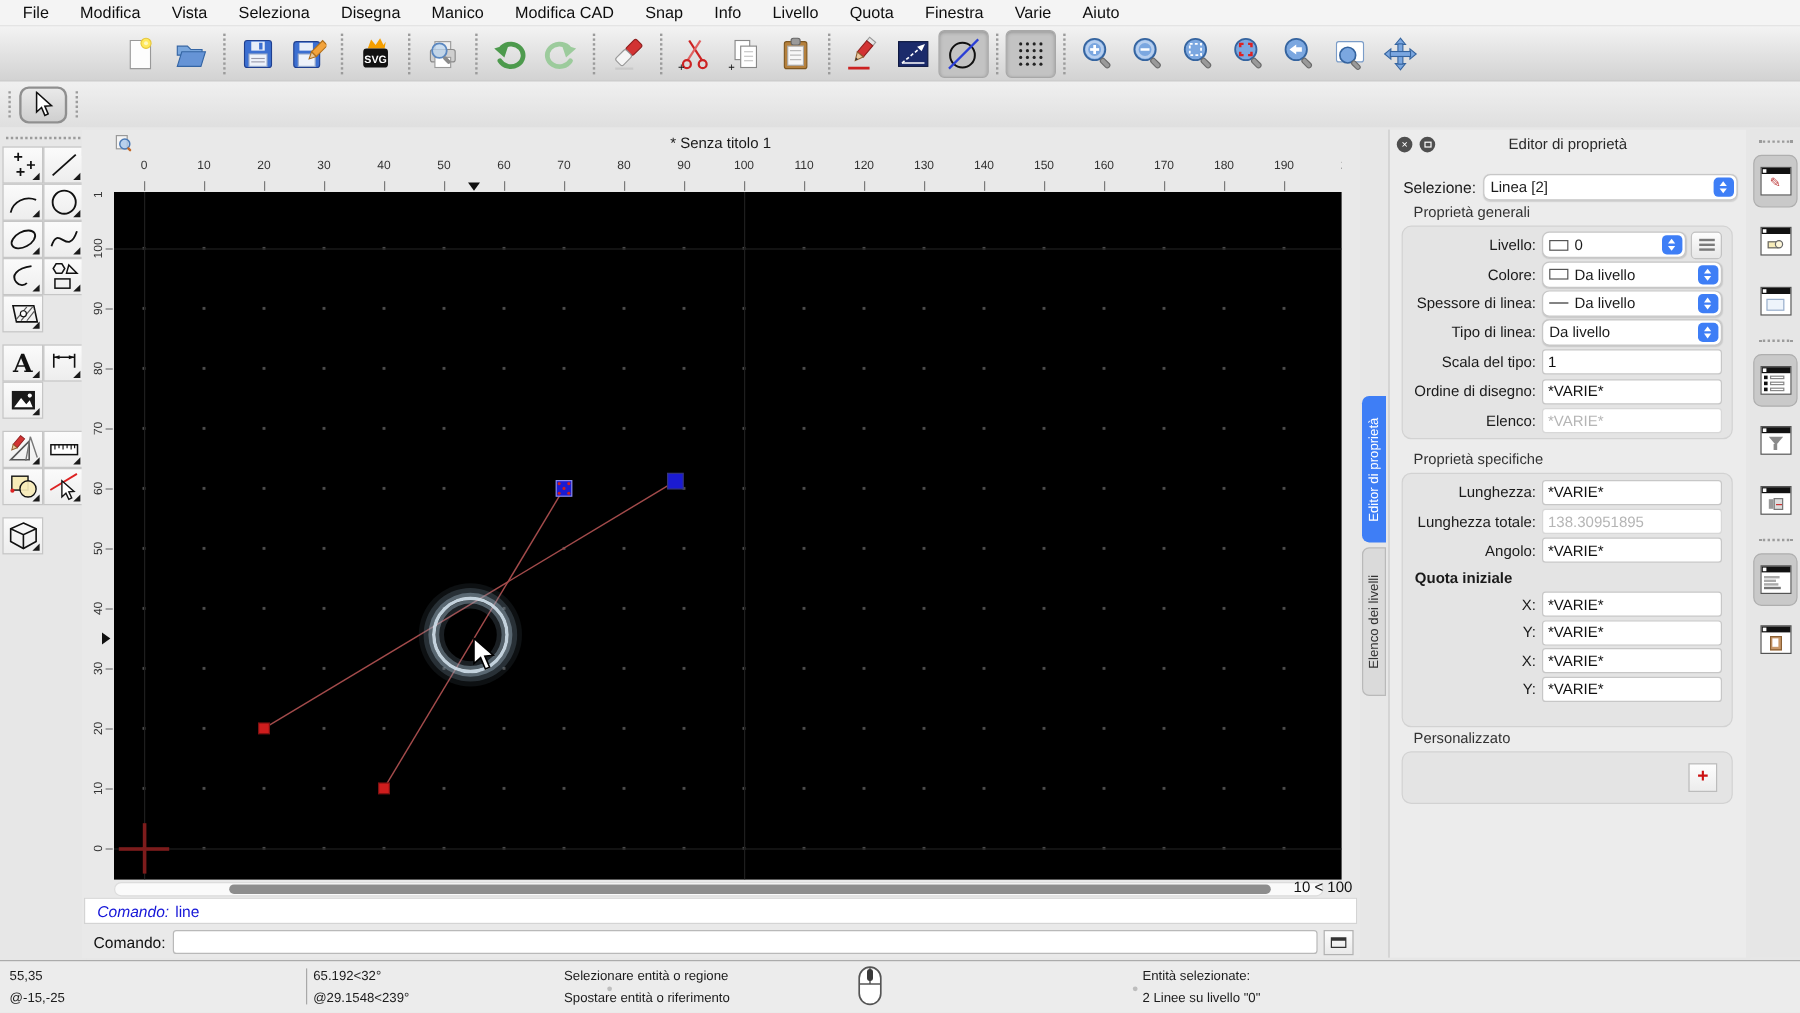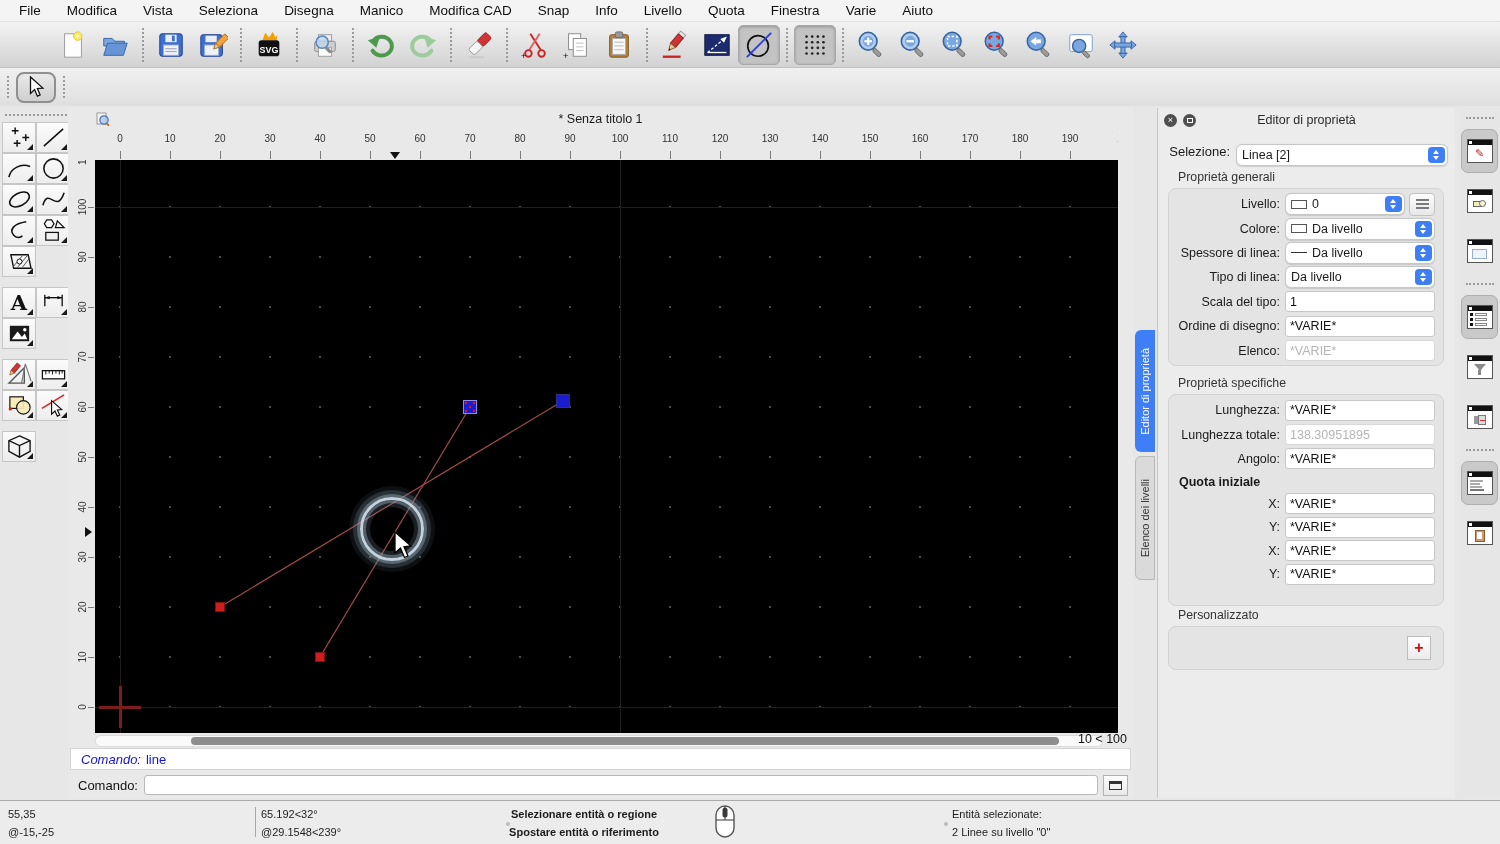--- a/index.html
+++ b/index.html
@@ -9,21 +9,21 @@
 
   
   .menubar { position:absolute; left:0; top:0; width:1500px; height:22px;
     background:#f4f4f4; display:flex; align-items:center; padding-left:6px;
     border-bottom:1px solid #e0e0e0; }
   .menu-item { padding:0 13px; font-size:13.5px; color:#0e0e0e; }
 
   
   .toolbar { position:absolute; left:0; top:22px; width:1500px; height:46px;
     background:linear-gradient(#f3f3f3,#d2d2d2); border-bottom:1px solid #c2c2c2;
-    display:flex; align-items:center; padding-left:52px; }
+    display:flex; align-items:center; padding-left:96px; }
   .tbtn { width:42px; height:40px; display:flex; align-items:center; justify-content:center;
     flex:0 0 auto; border-radius:5px; position:relative; }
   .tbtn.pressed { background:#c3c3c3; box-shadow:inset 0 1px 3px rgba(0,0,0,.25); border:1px solid #a8a8a8; }
   .tbtn svg { width:30px; height:30px; }
   .tsep { width:1px; height:34px; border-left:2px dotted #9b9b9b; margin:0 6px; flex:0 0 auto; }
   .subtoolbar { position:absolute; left:0; top:68px; width:1500px; height:38px;
     background:linear-gradient(#f0f0f0,#dfdfdf); display:flex; align-items:center; }
   .vgrip { width:1px; height:22px; border-left:2px dotted #9b9b9b; margin:0 7px; }
   .arrow-tool { width:40px; height:31px; border:2px solid #8f8f8f; border-radius:8px;
     background:linear-gradient(#e9e9e9,#cfcfcf); display:flex; align-items:center; justify-content:center; }
@@ -92,21 +92,21 @@
   .tab-gray { top:456px; height:124px; background:#dadada; border:1px solid #b9b9b9; color:#333; }
 
   
   .dock { position:absolute; left:1157px; top:108px; width:298px; height:690px; background:#ececec;
     border-left:1px solid #c6c6c6; font-size:12.5px; color:#1a1a1a; }
   .dock-header { position:absolute; left:0; top:0; width:100%; height:24px; display:flex; align-items:center; }
   .wbtn { width:13px; height:13px; border-radius:50%; background:#4f4f4f; color:#fff; display:flex;
     align-items:center; justify-content:center; font-size:9px; line-height:1; margin-left:6px; }
   .wbtn .mini-float { width:6px; height:5px; border:1px solid #fff; position:relative; }
   .dock-title { position:absolute; left:0; width:100%; text-align:center; font-size:12.5px; color:#2a2a2a; }
-  .sel-row { position:absolute; left:8px; top:36px; width:282px; height:24px; display:flex; align-items:flex-start; }
+  .sel-row { position:absolute; left:8px; top:36px; width:282px; height:24px; display:flex; align-items:center; }
   .sel-row .sel-label { flex:0 0 70px; text-align:right; padding-right:6px; font-size:13px; }
   .section-label { position:absolute; left:20px; font-size:12.3px; color:#333; }
   .groupbox { position:absolute; left:10px; width:276px; background:#e4e4e4; border:1px solid #d2d2d2;
     border-radius:8px; padding:3px 8px 0 2px; }
   .prow { display:flex; align-items:center; height:24.4px; }
   .prow .plabel { flex:0 0 114px; text-align:right; padding-right:5px; font-size:12.5px; white-space:nowrap; }
   .prow .pctl { flex:1; display:flex; align-items:center; min-width:0; }
   .bold-sub { height:21px; display:flex; align-items:center; font-weight:bold; font-size:12.5px; padding-left:8px; }
   .combo { flex:1; height:22px; background:#fff; border:1px solid #c7c7c7; border-radius:6px;
     display:flex; align-items:center; padding-left:5px; box-shadow:0 .5px 1px rgba(0,0,0,.12); min-width:0; }
@@ -144,21 +144,21 @@
     justify-content:center; overflow:hidden; }
 
   
   .statusbar { position:absolute; left:0; top:800px; width:1500px; height:44px; background:#ececec;
     border-top:1px solid #ababab; font-size:11px; color:#1c1c1c; }
   .sb-line { display:block; line-height:18px; white-space:nowrap; }
   .sb-c1 { position:absolute; left:8px; top:4px; }
   .sb-div { position:absolute; left:255px; top:6px; width:1px; height:30px; background:#a8a8a8; }
   .sb-c2 { position:absolute; left:261px; top:4px; }
   .sb-grip { position:absolute; width:4px; height:4px; border-radius:50%; background:#bdbdbd; top:21px; }
-  .sb-hint { position:absolute; left:470px; top:4px; width:228px; text-align:center;font-weight:bold; }
+  .sb-hint { position:absolute; left:470px; top:4px; width:228px; text-align:left; }
   .sb-mouse { position:absolute; left:712px; top:802px; }
   .sb-c4 { position:absolute; left:952px; top:4px; }
 </style>
 </head>
 <body>
 
 <div class="app">
 
   <div class="menubar">
       <span class="menu-item">File</span>

